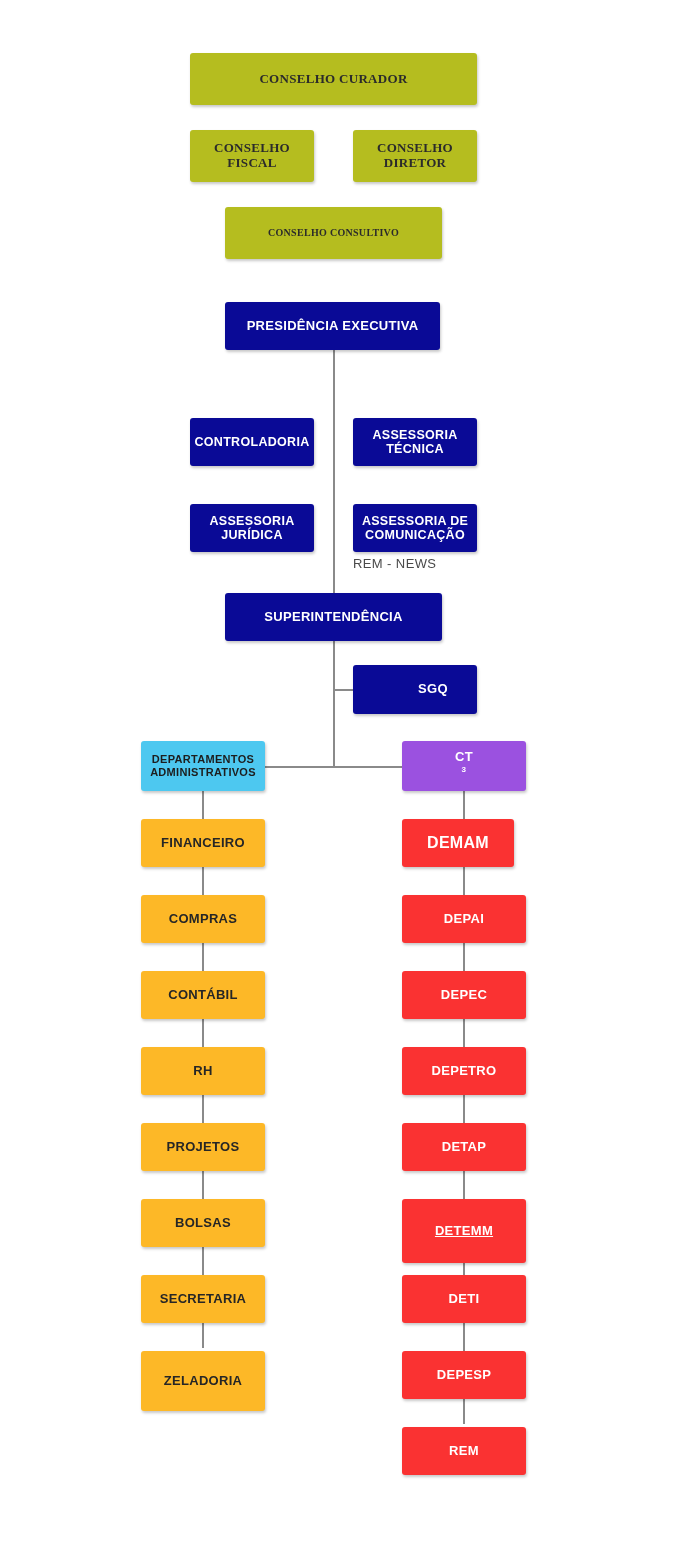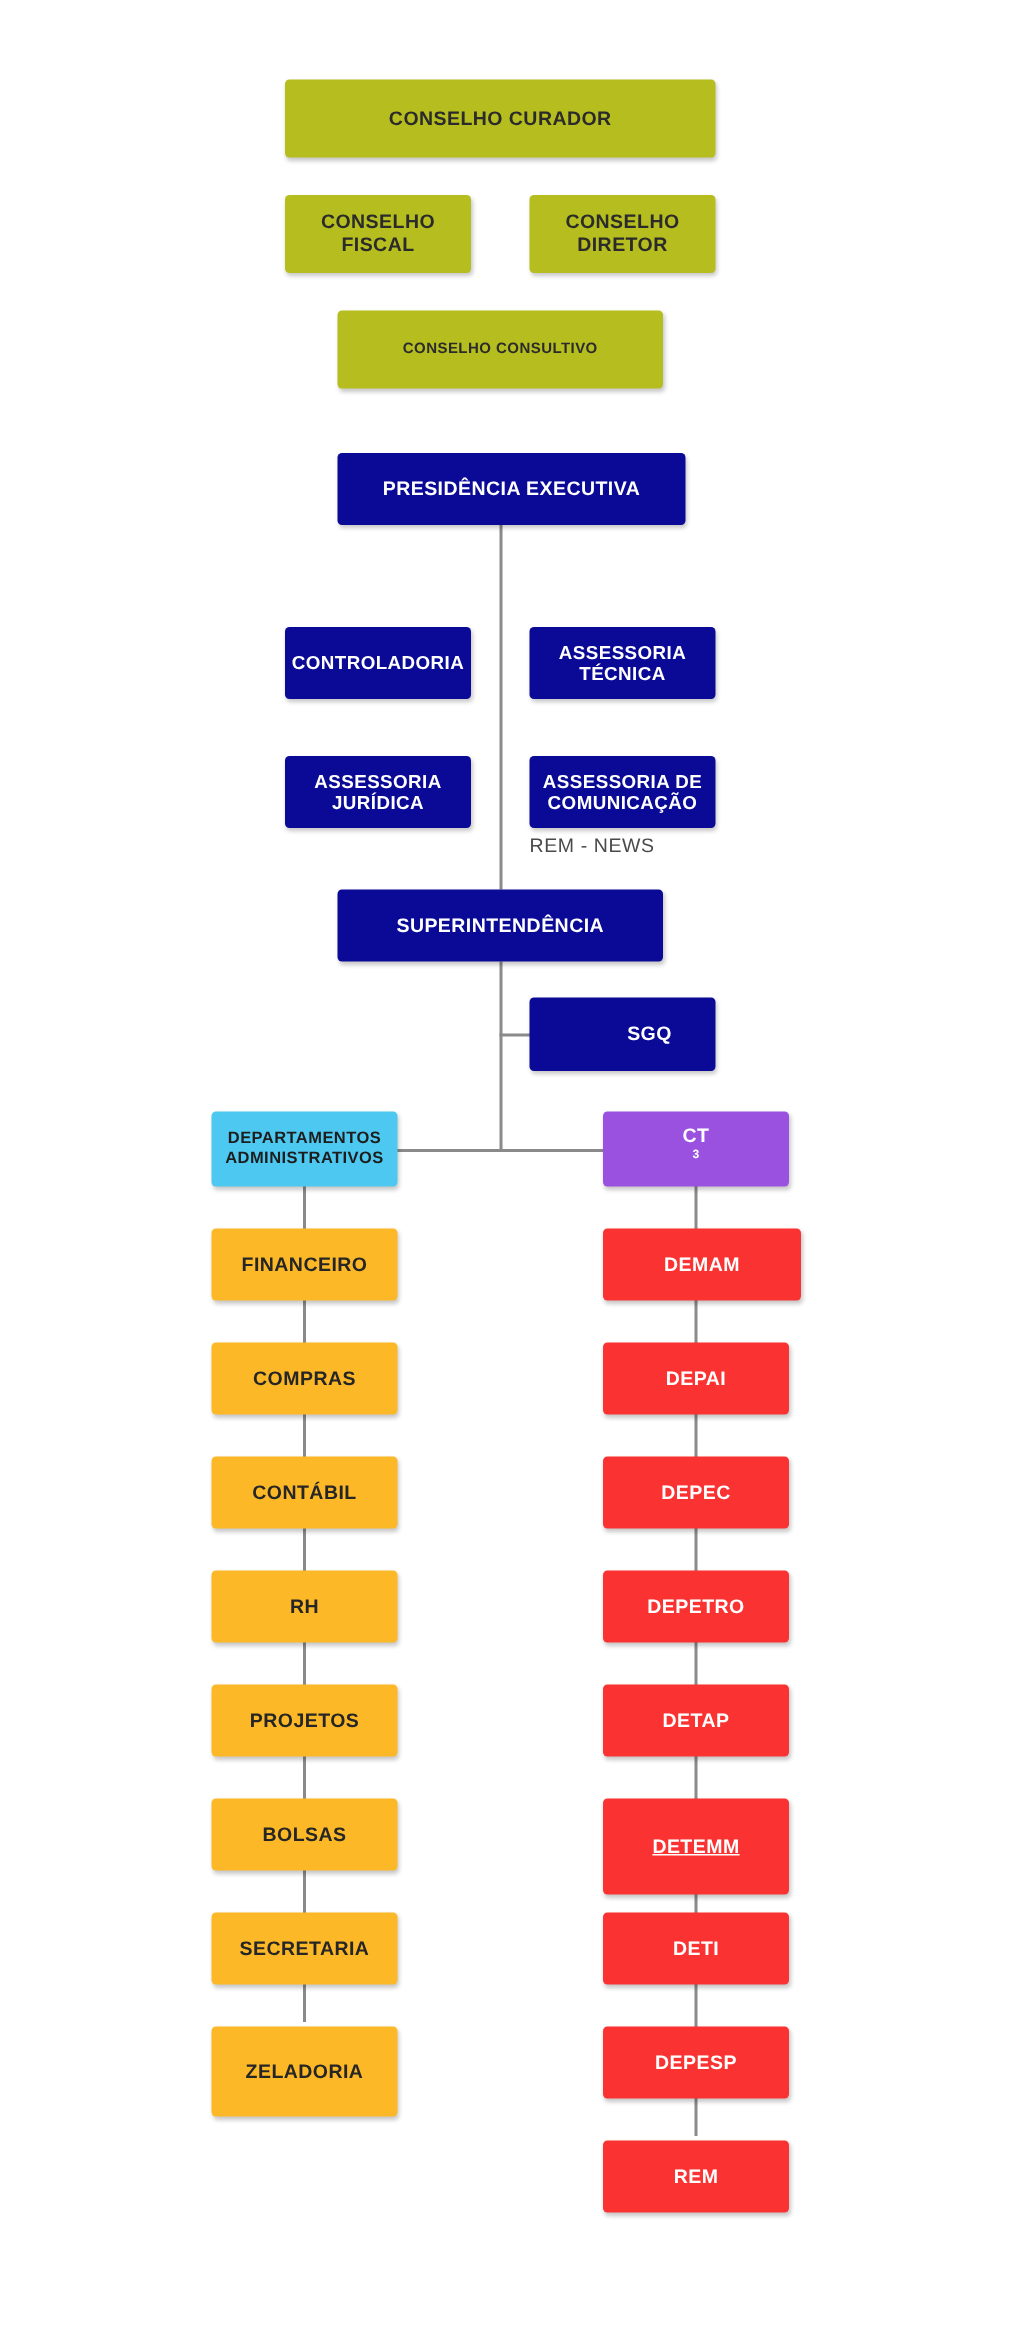--- a/index.html
+++ b/index.html
@@ -25,21 +25,21 @@
     align-items: center;
     justify-content: center;
     text-align: center;
     font-weight: bold;
     letter-spacing: 0.3px;
     line-height: 1.15;
     box-shadow: 1px 2px 3px rgba(0,0,0,0.22);
     z-index: 3;
   }
   .node span { display: block; }
-  .olive  { background: #b5bd1f; color: #2b2b2b; }
+  .olive  { background: #b5bd1f; color: #2b2b2b; font-family: Liberation Serif, serif; }
   .navy   { background: #0a0a96; color: #ffffff; }
   .cyan   { background: #4dc8f0; color: #1d1d1d; }
   .purple { background: #9b51e0; color: #ffffff; }
   .orange { background: #fdb827; color: #262626; }
   .red    { background: #fa3232; color: #ffffff; }
 
   .connector {
     position: absolute;
     background: #8a8a8a;
     z-index: 1;
@@ -90,21 +90,21 @@
     <div>
       <span>CONSELHO</span>
       <span>DIRETOR</span>
     </div>
   </div>
 
   <div class="node olive" style="left:225px; top:207px; width:217px; height:52px; font-size:10px;">
     <span>CONSELHO CONSULTIVO</span>
   </div>
 
-  <div class="node navy" style="left:225px; top:302px; width:232px; height:48px; font-size:13px;">
+  <div class="node navy" style="left:225px; top:302px; width:215px; height:48px; font-size:13px;">
     <span>PRESIDÊNCIA EXECUTIVA</span>
   </div>
 
   <div class="node navy" style="left:190px; top:418px; width:124px; height:48px; font-size:12.5px;">
     <span>CONTROLADORIA</span>
   </div>
 
   <div class="node navy" style="left:353px; top:418px; width:124px; height:48px; font-size:12.5px;">
     <div>
       <span>ASSESSORIA</span>
@@ -168,21 +168,21 @@
       </div>
       <div class="node orange" style="left: 141px; top: 1275px; width: 124px; height: 48px; font-size: 13px;">
         <span>SECRETARIA</span>
       </div>
       <div class="node orange" style="left: 141px; top: 1351px; width: 124px; height: 60px; font-size: 13px;">
         <span>ZELADORIA</span>
       </div>
     </div>
 
   <div id="tecnico-column">
-      <div class="node red" style="left: 402px; top: 819px; width: 132px; height: 48px; font-size: 13px;">
+      <div class="node red" style="left: 402px; top: 819px; width: 112px; height: 48px; font-size: 16px;">
         <span>DEMAM</span>
       </div>
       <div class="node red" style="left: 402px; top: 895px; width: 124px; height: 48px; font-size: 13px;">
         <span>DEPAI</span>
       </div>
       <div class="node red" style="left: 402px; top: 971px; width: 124px; height: 48px; font-size: 13px;">
         <span>DEPEC</span>
       </div>
       <div class="node red" style="left: 402px; top: 1047px; width: 124px; height: 48px; font-size: 13px;">
         <span>DEPETRO</span>

